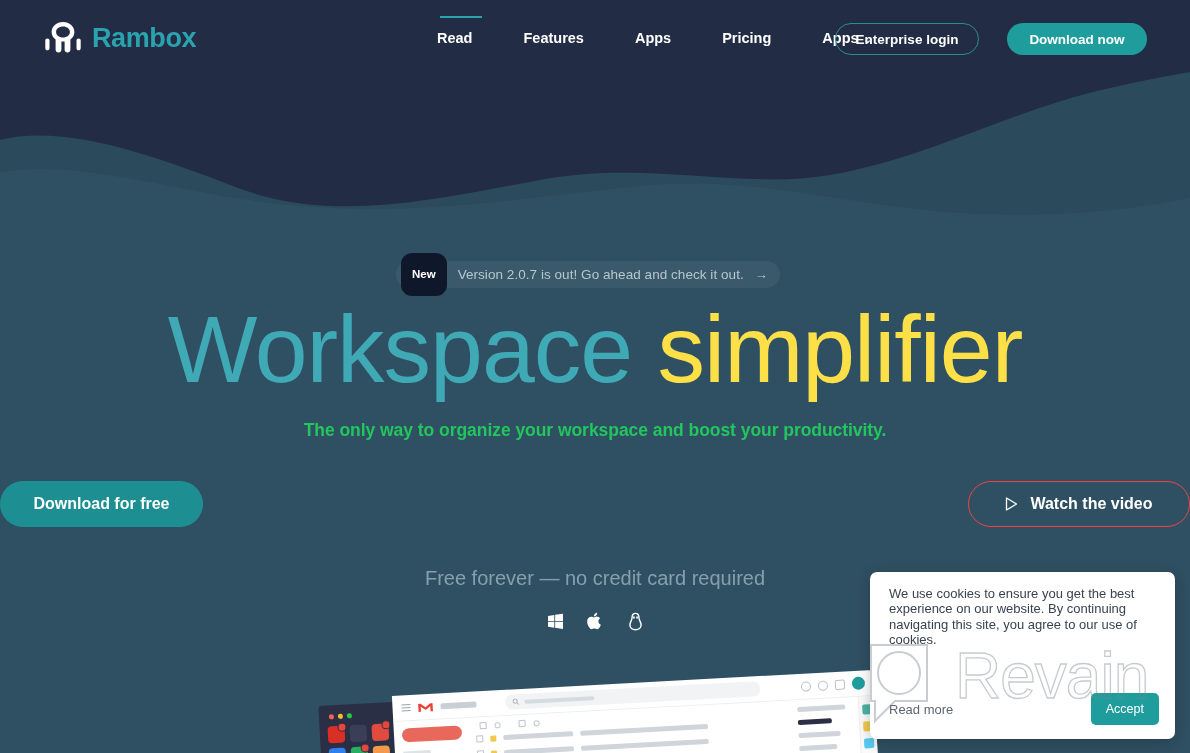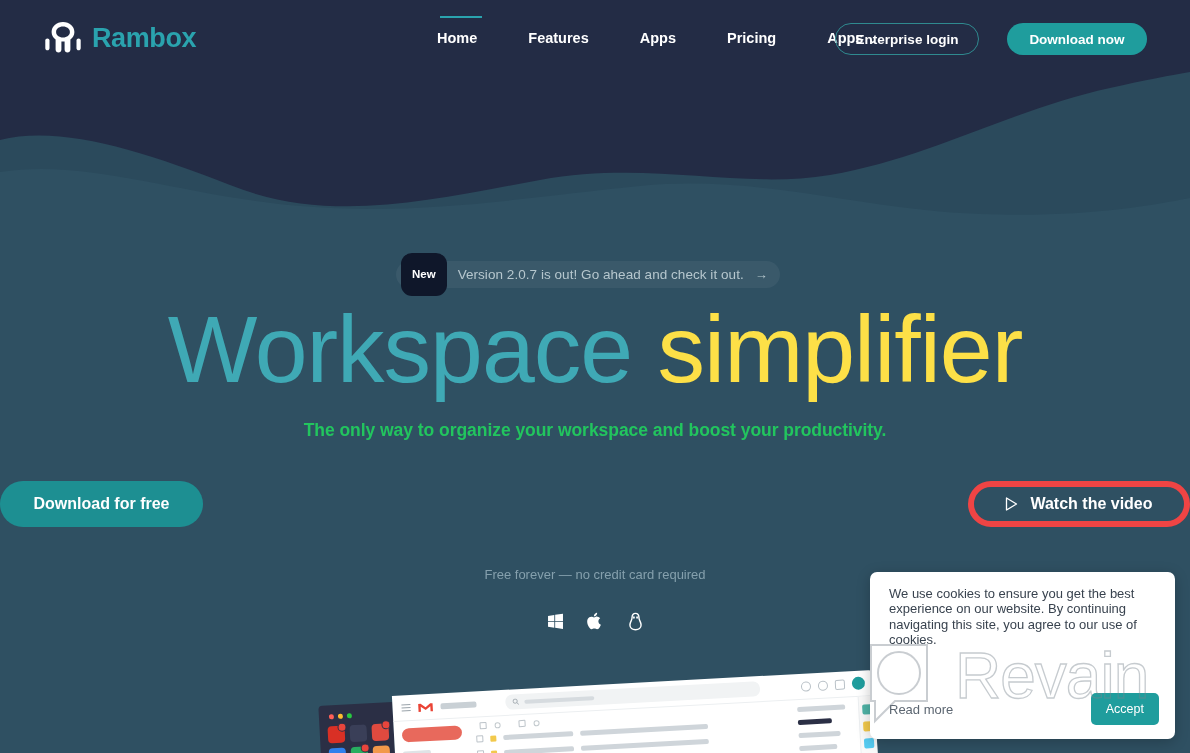--- a/index.html
+++ b/index.html
@@ -110,30 +110,30 @@
   }
   .btn-primary {
     width: 203px; height: 46px; border-radius: 23px;
     background: #1d8f92; color: #ffffff;
     font-size: 16px; font-weight: bold;
     display: flex; align-items: center; justify-content: center;
     cursor: pointer; border: none;
   }
   .btn-ghost {
     width: 222px; height: 46px; border-radius: 23px;
-    background: transparent; border: 6px solid #ef4444;
+    background: transparent; border: 1px solid #ef4444;
     color: #ffffff; font-size: 16px; font-weight: bold;
     display: flex; align-items: center; justify-content: center; gap: 12px;
     cursor: pointer;
   }
   .play-tri { width: 13px; height: 14px; display: block; }
 
   .free-note {
     position: absolute; left: 0; top: 567px; width: 1190px;
-    text-align: center; color: #85a0ad; font-size: 13px;
+    text-align: center; color: #85a0ad; font-size: 20px;
   }
   .os-row {
     position: absolute; left: 0; top: 609px; width: 1190px;
     display: flex; justify-content: center; align-items: center; gap: 18px;
   }
   .os-icon { width: 22px; height: 24px; display: flex; align-items: center; justify-content: center; cursor: pointer; }
 
   
   .mockup {
     position: absolute; left: 318px; top: 700px;
@@ -269,21 +269,21 @@
         <path d="M3.4 20.5 C2.2 20.5 1.3 21.4 1.3 22.6 L1.3 30.2 C1.3 31.4 2.2 32.3 3.4 32.3
                  C4.6 32.3 5.5 31.4 5.5 30.2 L5.5 22.6 C5.5 21.4 4.6 20.5 3.4 20.5 Z" fill="#ffffff"></path>
         <path d="M34.6 20.5 C33.4 20.5 32.5 21.4 32.5 22.6 L32.5 30.2 C32.5 31.4 33.4 32.3 34.6 32.3
                  C35.8 32.3 36.7 31.4 36.7 30.2 L36.7 22.6 C36.7 21.4 35.8 20.5 34.6 20.5 Z" fill="#ffffff"></path>
       </svg>
       <span class="logo-text">Rambox</span>
     </div>
 
     <nav class="nav">
       <div class="nav-item active">
-        <span>Home</span>
+        <span>Read</span>
       </div>
       <div class="nav-item">
         <span>Features</span>
       </div>
       <div class="nav-item">
         <span>Apps</span>
       </div>
       <div class="nav-item">
         <span>Pricing</span>
       </div>

